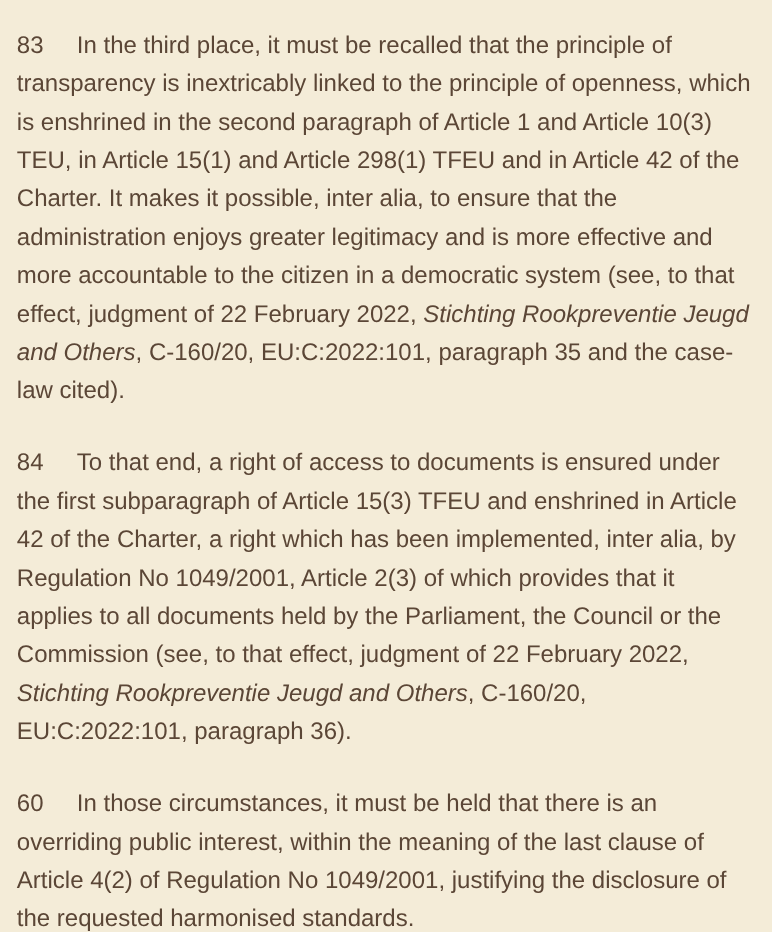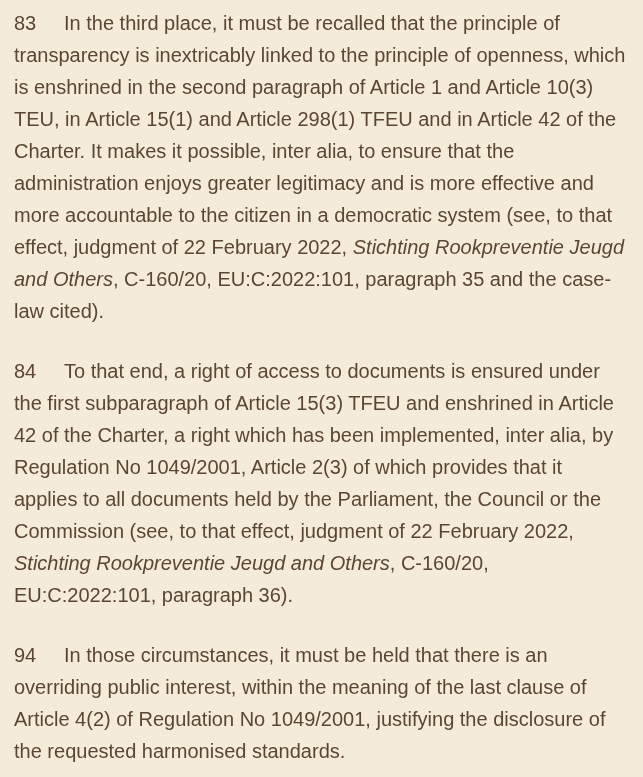--- a/index.html
+++ b/index.html
@@ -15,33 +15,33 @@
     font-family: "Liberation Sans", sans-serif;
     font-size: 20px;
     line-height: 32px;
   }
   .document-body {
     box-sizing: border-box;
     width: 643px;
     padding: 7px 13px 0 14px;
   }
   .judgment-paragraph {
-    margin: 0 0 28px 0;
+    margin: 15px 0 28px 0;
   }
   .judgment-paragraph:last-child {
     margin-bottom: 0;
   }
   .para-number {
     display: inline-block;
     width: 50px;
   }
   em {
     font-style: italic;
   }
 </style>
 </head>
 <body style="background: rgb(244, 236, 216); color: rgb(91, 70, 54);">
 
 <main class="document-body">
     <p class="judgment-paragraph"><span class="para-number">83</span><span><span>In the third place, it must be recalled that the principle of transparency is inextricably linked to the principle of openness, which is enshrined in the second paragraph of Article 1 and Article 10(3) TEU, in Article 15(1) and Article 298(1) TFEU and in Article 42 of the Charter. It makes it possible, inter alia, to ensure that the administration enjoys greater legitimacy and is more effective and more accountable to the citizen in a democratic system (see, to that effect, judgment of 22 February 2022, </span><em>Stichting Rookpreventie Jeugd and Others</em><span>, C-160/20, EU:C:2022:101, paragraph 35 and the case-law cited).</span></span></p>
     <p class="judgment-paragraph"><span class="para-number">84</span><span><span>To that end, a right of access to documents is ensured under the first subparagraph of Article 15(3) TFEU and enshrined in Article 42 of the Charter, a right which has been implemented, inter alia, by Regulation No 1049/2001, Article 2(3) of which provides that it applies to all documents held by the Parliament, the Council or the Commission (see, to that effect, judgment of 22 February 2022, </span><em>Stichting Rookpreventie Jeugd and Others</em><span>, C-160/20, EU:C:2022:101, paragraph 36).</span></span></p>
-    <p class="judgment-paragraph"><span class="para-number">94</span><span><span>In those circumstances, it must be held that there is an overriding public interest, within the meaning of the last clause of Article 4(2) of Regulation No 1049/2001, justifying the disclosure of the requested harmonised standards.</span></span></p>
+    <p class="judgment-paragraph"><span class="para-number">60</span><span><span>In those circumstances, it must be held that there is an overriding public interest, within the meaning of the last clause of Article 4(2) of Regulation No 1049/2001, justifying the disclosure of the requested harmonised standards.</span></span></p>
   </main>
 
 </body></html>

